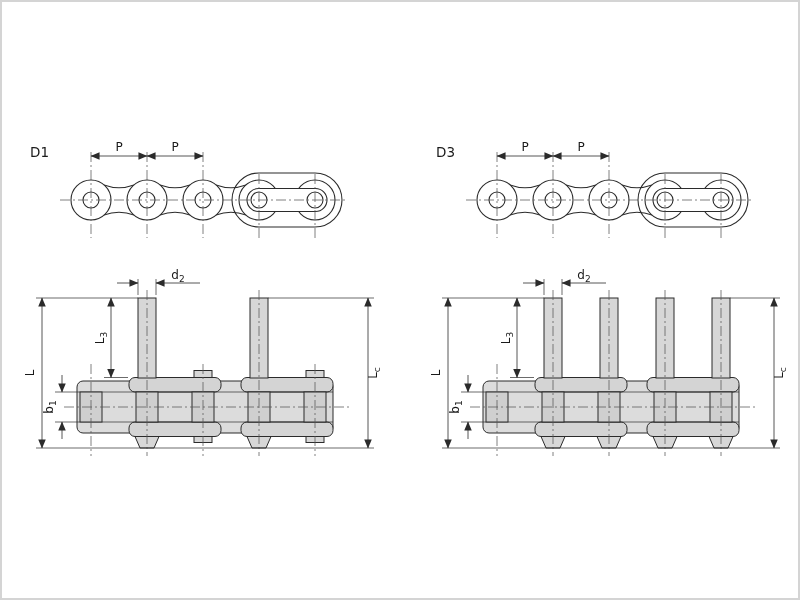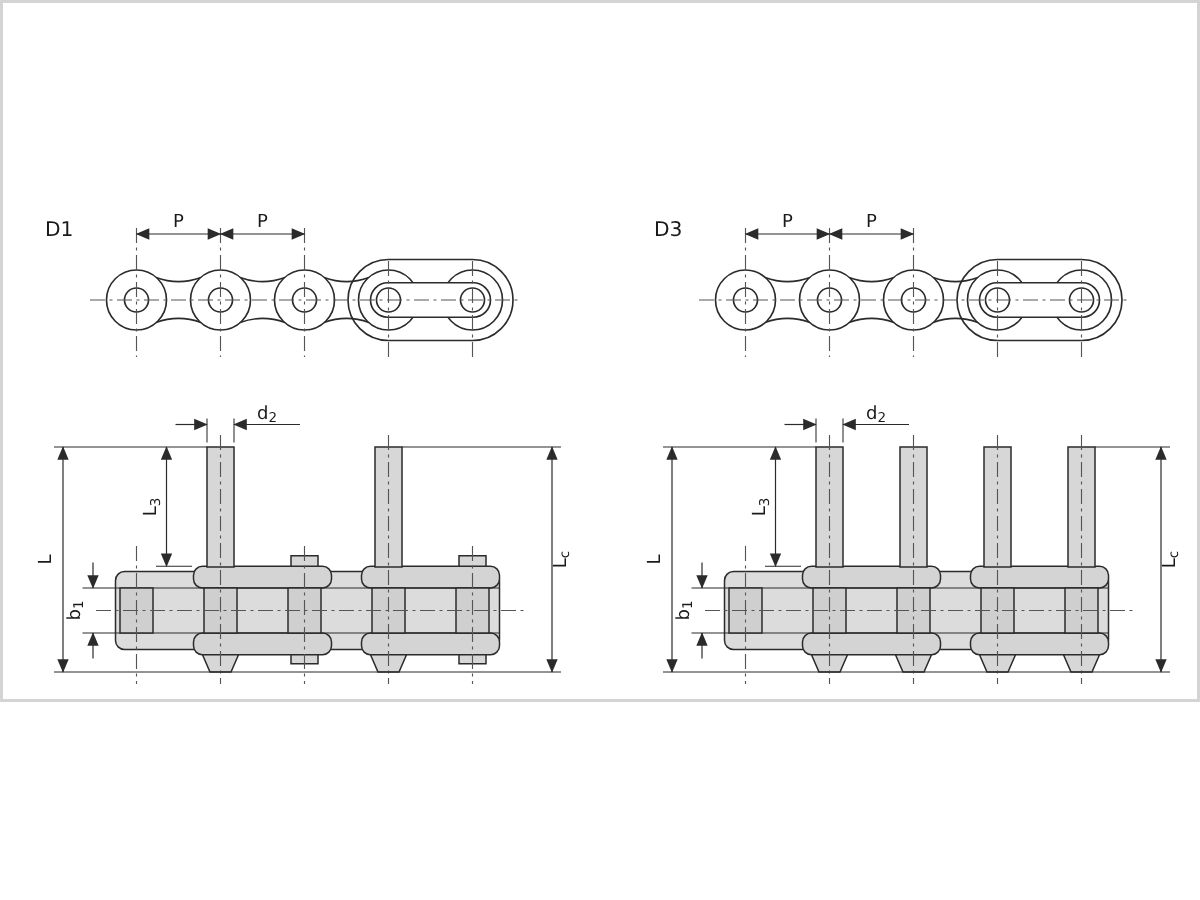--- a/index.html
+++ b/index.html
@@ -1,16 +1,16 @@
 <!DOCTYPE html>
 <html><head>
 <meta charset="utf-8">
 <style>
   html,body{margin:0;padding:0;background:#fff;}
-  .canvas{position:relative;width:800px;height:468px;box-sizing:border-box;
+  .canvas{position:relative;width:800px;height:600px;box-sizing:border-box;
           border:2px solid #d4d4d4;background:#ffffff;overflow:hidden;
           font-family:"DejaVu Sans","Liberation Sans",sans-serif;}
   svg{position:absolute;overflow:visible;}
   .svg-d1{left:14px;top:128px;}
   .svg-d3{left:420px;top:128px;}
   
   .ol   {fill:none;stroke:#2b2b2b;stroke-width:1.1;}
   .fw   {fill:#ffffff;stroke:#2b2b2b;stroke-width:1.1;}
   .fp   {fill:#dcdcdc;stroke:#2b2b2b;stroke-width:1;}
   .fo   {fill:#d4d4d4;stroke:#2b2b2b;stroke-width:1;}

